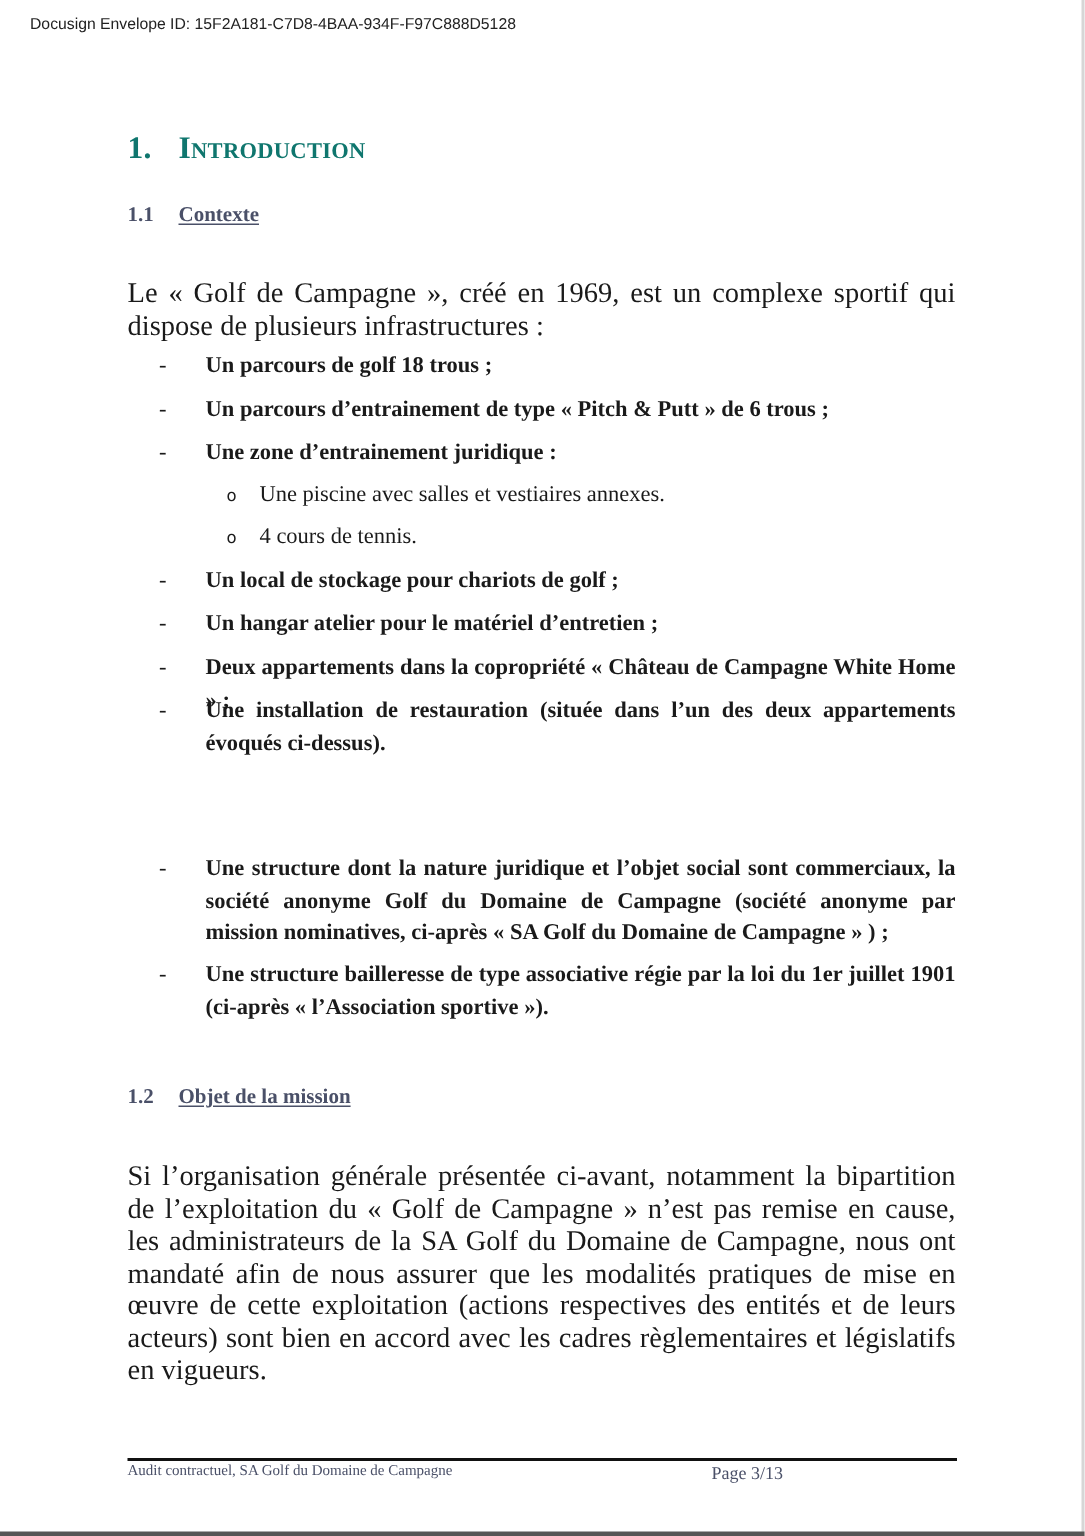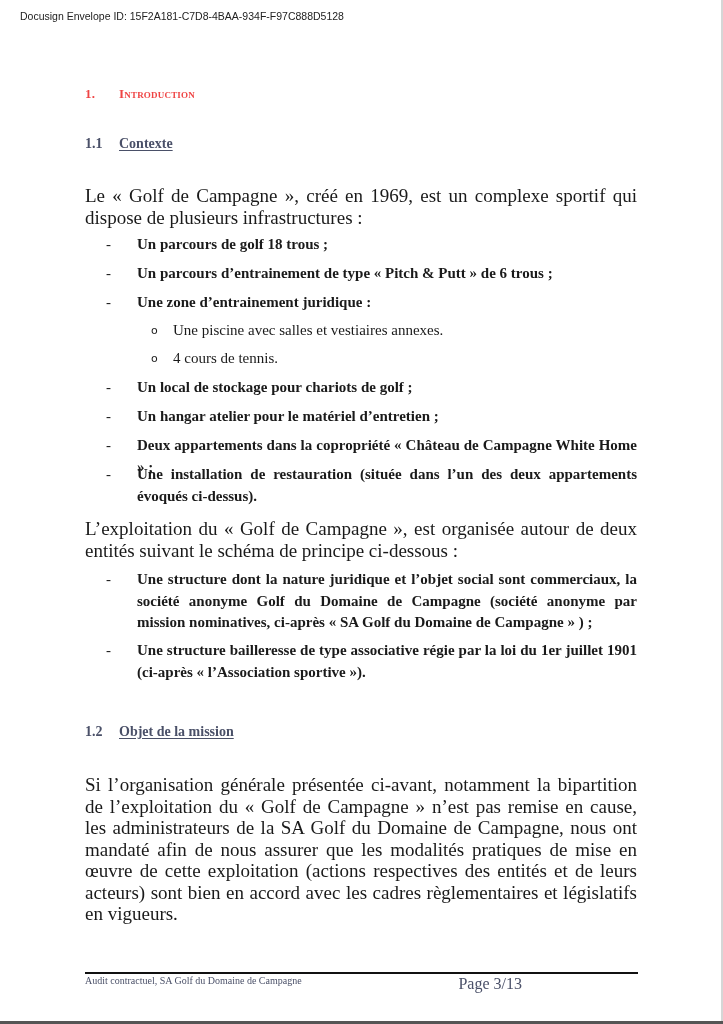--- a/index.html
+++ b/index.html
@@ -3,37 +3,37 @@
 <meta charset="utf-8">
 <style>
   html, body { margin: 0; padding: 0; background: #ffffff; }
   body { width: 723px; height: 1024px; position: relative; overflow: hidden;
          font-family: "Liberation Serif", "DejaVu Serif", serif; color: #1a1a1a; }
   .page { position: absolute; left: 0; top: 0; width: 607px; height: 1021px; background: #fff; }
   .edge-right { position: absolute; left: 721px; top: 0; width: 2px; height: 1024px; background: #d6d6d6; }
   .edge-bottom { position: absolute; left: 0; top: 1021px; width: 723px; height: 3px; background: #555; }
   .envelope { position: absolute; left: 20px; top: 10px; font-family: "Liberation Sans", "DejaVu Sans", sans-serif;
               font-size: 10.5px; color: #222; }
-  .h1 { position: absolute; left: 85px; top: 86px; font-size: 13px; font-weight: bold; color: #ef4444;
+  .h1 { position: absolute; left: 85px; top: 86px; font-size: 21px; font-weight: bold; color: #0f766e;
         font-variant: small-caps; letter-spacing: 0.2px; }
   .h1 .num { display: inline-block; width: 34px; }
   .h2 { position: absolute; left: 85px; font-size: 14px; font-weight: bold; color: #4a5068; }
   .h2 .num { display: inline-block; width: 34px; }
   .h2 .txt { text-decoration: underline; text-underline-offset: 2px; }
   .para { position: absolute; left: 85px; width: 552px; font-size: 19px; line-height: 21.5px;
           text-align: justify; }
   .bl { position: absolute; left: 85px; width: 552px; font-size: 15px; line-height: 21.5px; }
   .bl .dash { position: absolute; left: 21px; top: 0; }
   .bl .btxt { display: block; margin-left: 52px; text-align: justify; font-weight: bold; }
   .sub { position: absolute; left: 85px; width: 552px; font-size: 15px; line-height: 21.5px; }
   .sub .circ { position: absolute; left: 66px; top: 0; font-family: "DejaVu Sans", sans-serif; font-size: 11px; }
   .sub .stxt { display: block; margin-left: 88px; }
   .footer-rule { position: absolute; left: 85px; top: 972px; width: 553px; height: 2px; background: #111; }
   .footer-left { position: absolute; left: 85px; top: 975px; font-size: 10px; color: #4a5068; }
-  .footer-right { position: absolute; right: 85px; top: 975px; font-size: 16px; color: #4a5068; }
+  .footer-right { position: absolute; right: 85px; top: 975px; font-size: 12px; color: #4a5068; }
 </style>
 </head>
 <body>
 
 <div class="page">
   <div class="envelope">Docusign Envelope ID: 15F2A181-C7D8-4BAA-934F-F97C888D5128</div>
 
   <div class="h1">
     <span class="num">1.</span><span>Introduction</span>
   </div>
@@ -74,21 +74,20 @@
   </div>
   <div class="bl" style="top:435px;">
     <span class="dash">-</span>
     <span class="btxt">Deux appartements dans la copropriété « Château de Campagne White Home » ;</span>
   </div>
   <div class="bl" style="top:464px;">
     <span class="dash">-</span>
     <span class="btxt">Une installation de restauration (située dans l’un des deux appartements évoqués ci-dessus).</span>
   </div>
 
-  <div class="para" style="top:518px;">L’exploitation du « Golf de Campagne », est organisée autour de deux entités suivant le schéma de principe ci-dessous :</div>
 
   <div class="bl" style="top:569px;">
     <span class="dash">-</span>
     <span class="btxt">Une structure dont la nature juridique et l’objet social sont commerciaux, la société anonyme Golf du Domaine de Campagne (société anonyme par mission nominatives, ci-après « SA Golf du Domaine de Campagne » ) ;</span>
   </div>
   <div class="bl" style="top:640px;">
     <span class="dash">-</span>
     <span class="btxt">Une structure bailleresse de type associative régie par la loi du 1er juillet 1901 (ci-après « l’Association sportive »).</span>
   </div>
 

